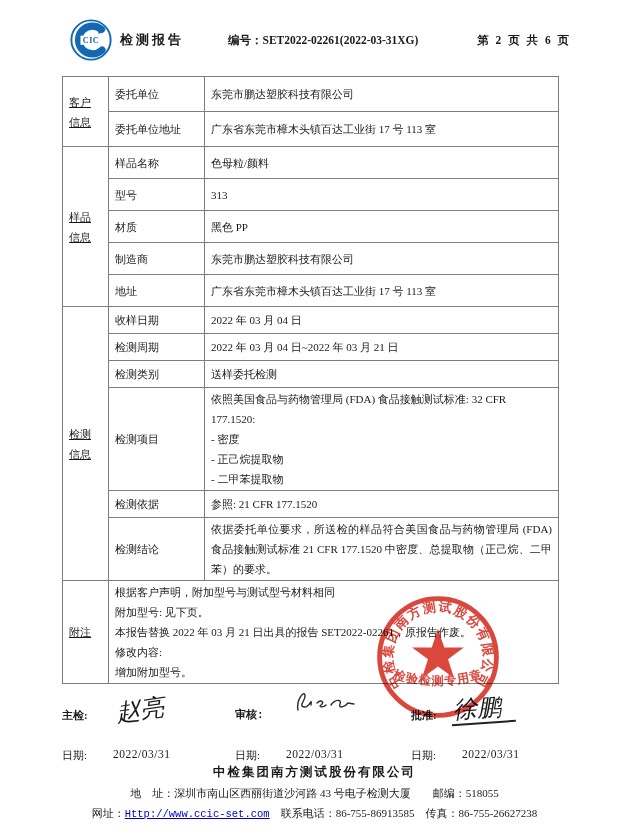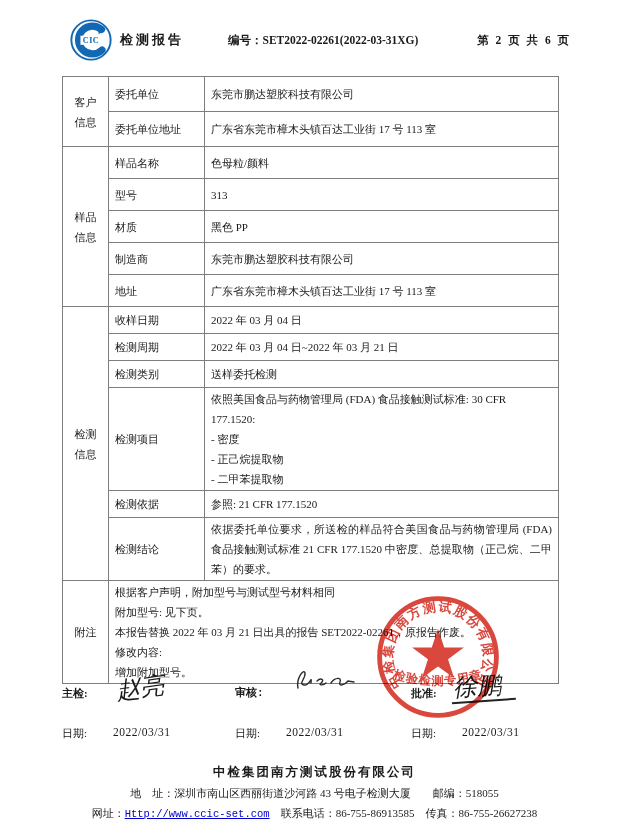--- a/index.html
+++ b/index.html
@@ -9,29 +9,29 @@
   }
   
   .header{position:absolute;left:62px;right:58px;top:16px;height:48px;display:flex;align-items:center;}
   .logo{width:58px;height:46px;flex:0 0 auto;}
   .report-title{font-weight:bold;font-size:13px;letter-spacing:3px;}
   .report-no{font-weight:bold;font-size:11.5px;margin-left:44px;}
   .page-info{font-weight:bold;font-size:11.5px;margin-left:auto;letter-spacing:2px;}
   
   table.report{position:absolute;left:62px;top:76px;width:496px;border-collapse:collapse;table-layout:fixed;font-size:11px;}
   table.report td{border:1px solid #7d7d7d;padding:1px 6px;vertical-align:middle;line-height:20px;overflow:hidden;}
-  td.sec{text-align:center;white-space:pre-line;line-height:24px;padding:0 2px;}
+  td.sec{white-space:pre-line;line-height:24px;padding:0 2px;text-decoration:underline;}
   td.lbl{padding-left:8px;}
   td.val{padding-left:10px;}
   td.pre{white-space:pre-line;line-height:21px;vertical-align:middle;}
   td.just{text-align:justify;line-height:21px;}
   tr.h35{height:35px;} tr.h32{height:32px;} tr.h27{height:27px;}
   tr.h86{height:86px;} tr.h52{height:52px;} tr.h100{height:100px;}
   
-  .sig-area{position:absolute;left:62px;top:660px;width:496px;}
+  .sig-area{position:absolute;left:62px;top:682px;width:496px;}
   .sig-row{display:flex;align-items:flex-end;height:42px;}
   .sig-col1{width:173px;display:flex;align-items:flex-end;}
   .sig-col2{width:176px;display:flex;align-items:flex-end;font-family:Liberation Mono, monospace;}
   .sig-col3{width:147px;display:flex;align-items:flex-end;}
   .sig-label{font-weight:bold;font-size:11px;line-height:18px;}
   .hand{font-style:italic;font-size:24px;line-height:24px;display:inline-block;}
   .hand-1{transform:rotate(-8deg);margin-left:28px;margin-bottom:2px;}
   .hand-3{transform:rotate(-4deg);margin-left:14px;margin-bottom:0;border-bottom:2px solid #222;padding:0 14px 2px 2px;}
   .scribble{margin-left:26px;margin-bottom:4px;}
   .date-row{display:flex;margin-top:24px;}
@@ -114,21 +114,21 @@
       <tr class="h27">
         <td class="lbl">检测周期</td>
         <td class="val">2022 年 03 月 04 日~2022 年 03 月 21 日</td>
       </tr>
       <tr class="h27">
         <td class="lbl">检测类别</td>
         <td class="val">送样委托检测</td>
       </tr>
       <tr class="h86">
         <td class="lbl">检测项目</td>
-        <td class="val pre">依照美国食品与药物管理局 (FDA) 食品接触测试标准: 30 CFR
+        <td class="val pre">依照美国食品与药物管理局 (FDA) 食品接触测试标准: 32 CFR
 177.1520:
 - 密度
 - 正己烷提取物
 - 二甲苯提取物</td>
       </tr>
       <tr class="h27">
         <td class="lbl">检测依据</td>
         <td class="val">参照: 21 CFR 177.1520</td>
       </tr>
       <tr class="h52">

